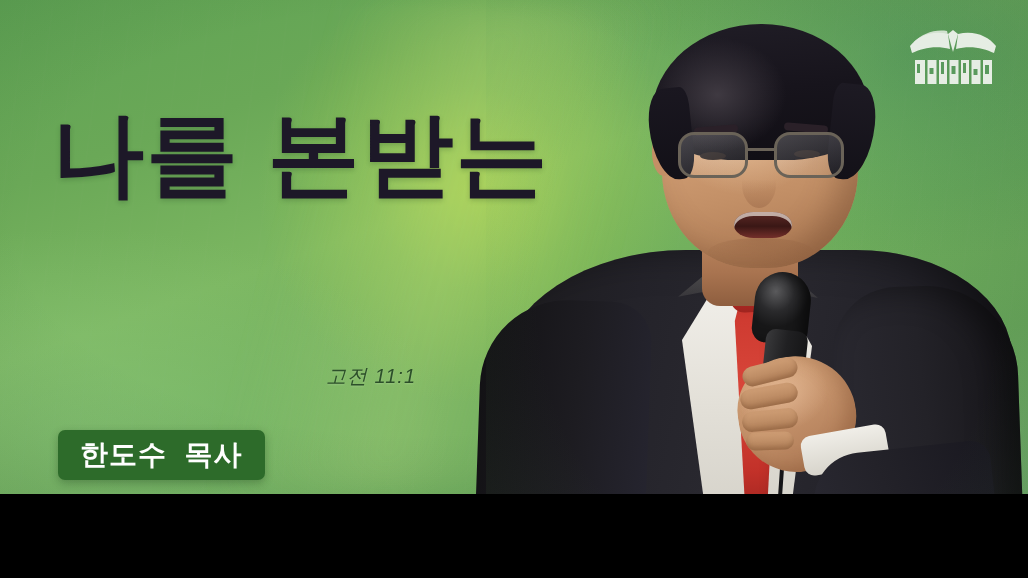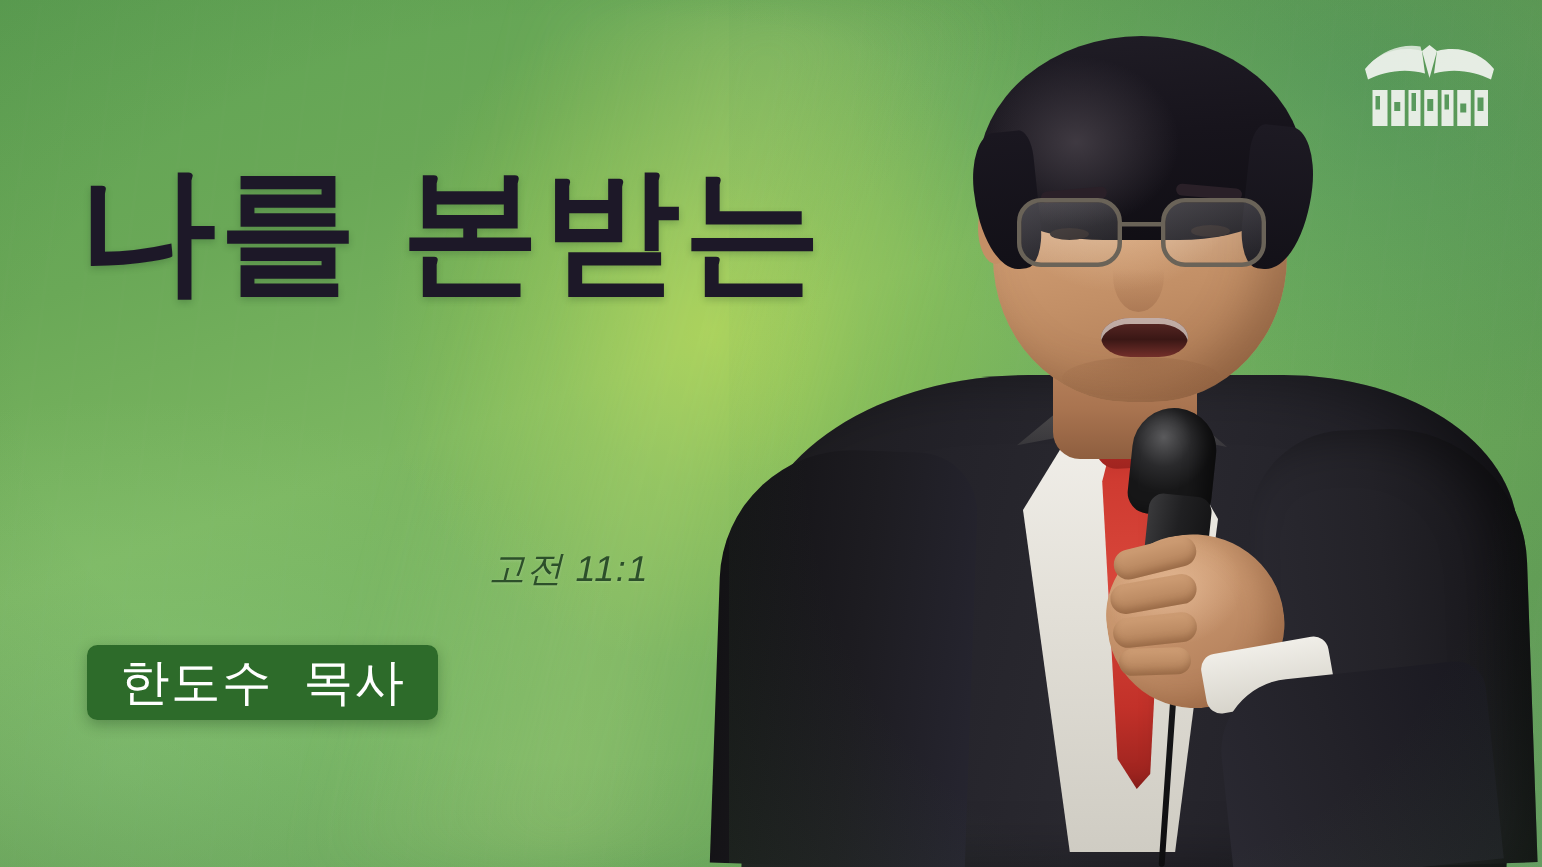--- a/index.html
+++ b/index.html
@@ -5,21 +5,21 @@
   * { margin:0; padding:0; box-sizing:border-box; }
   html, body {
     width:1028px; height:578px;
     overflow:hidden;
     background:#000;
     font-family:"Liberation Sans", sans-serif;
   }
 
   .stage {
     position:relative;
-    width:1028px; height:578px;
+    width:1028px; height:494px;
     overflow:hidden;
     background:#86efac;
   }
 
   
   .bg-base {
     position:absolute; inset:0;
     background:
       radial-gradient(circle at 46% 38%, rgba(190,222,70,0.55) 0%, rgba(170,212,72,0.28) 16%, rgba(140,195,80,0.0) 34%),
       radial-gradient(ellipse 60% 70% at 8% 88%, rgba(140,200,125,0.55) 0%, rgba(120,185,110,0.0) 60%),
@@ -62,42 +62,42 @@
     text-shadow:0 2px 5px rgba(20,50,25,0.22);
   }
 
   
   .verse-ref {
     position:absolute;
     left:326px; top:363px;
     font-family:"Liberation Sans", sans-serif;
     font-style:italic;
     font-weight:normal;
-    font-size:24px;
+    font-size:20px;
     letter-spacing:1px;
     color:#2c4f2a;
     text-shadow:0 1px 2px rgba(255,255,255,0.18);
   }
 
   
   .speaker-badge {
     position:absolute;
     left:58px; top:430px;
     min-width:188px; height:50px;
     padding:0 22px;
     display:flex; align-items:center; justify-content:center;
     background:#2d6b2a;
     border-radius:7px;
     box-shadow:0 3px 9px rgba(15,45,18,0.30);
   }
   .speaker-name {
     color:#ffffff;
     font-family:"Liberation Sans", sans-serif;
-    font-weight:normal;
-    font-size:33px;
+    font-weight:bold;
+    font-size:28px;
     letter-spacing:1px;
     white-space:pre;
   }
 
   
   .logo {
     position:absolute;
     right:26px; top:16px;
     width:98px; height:72px;
     opacity:.92;

